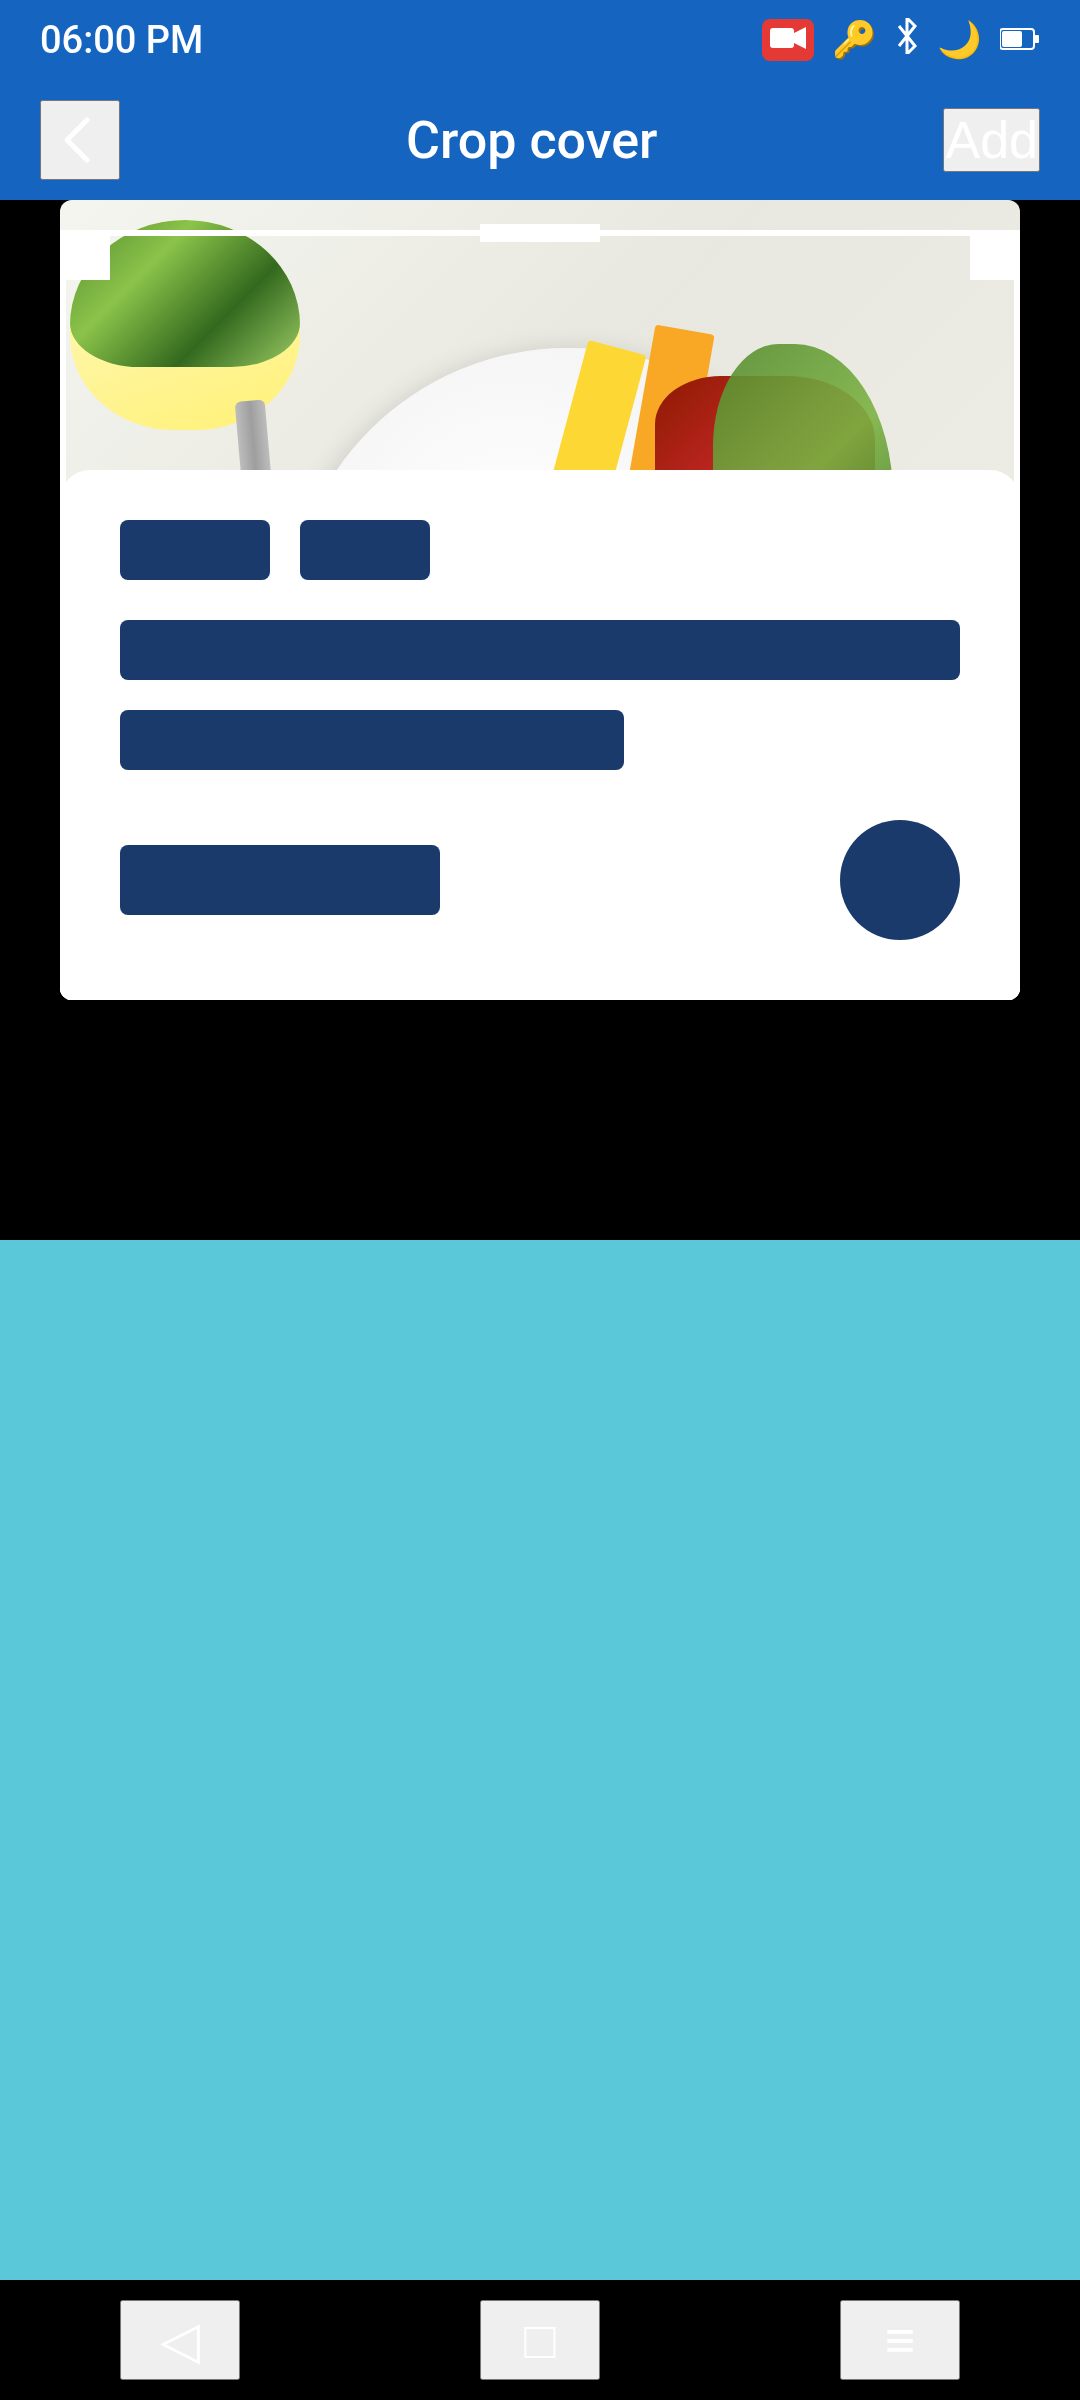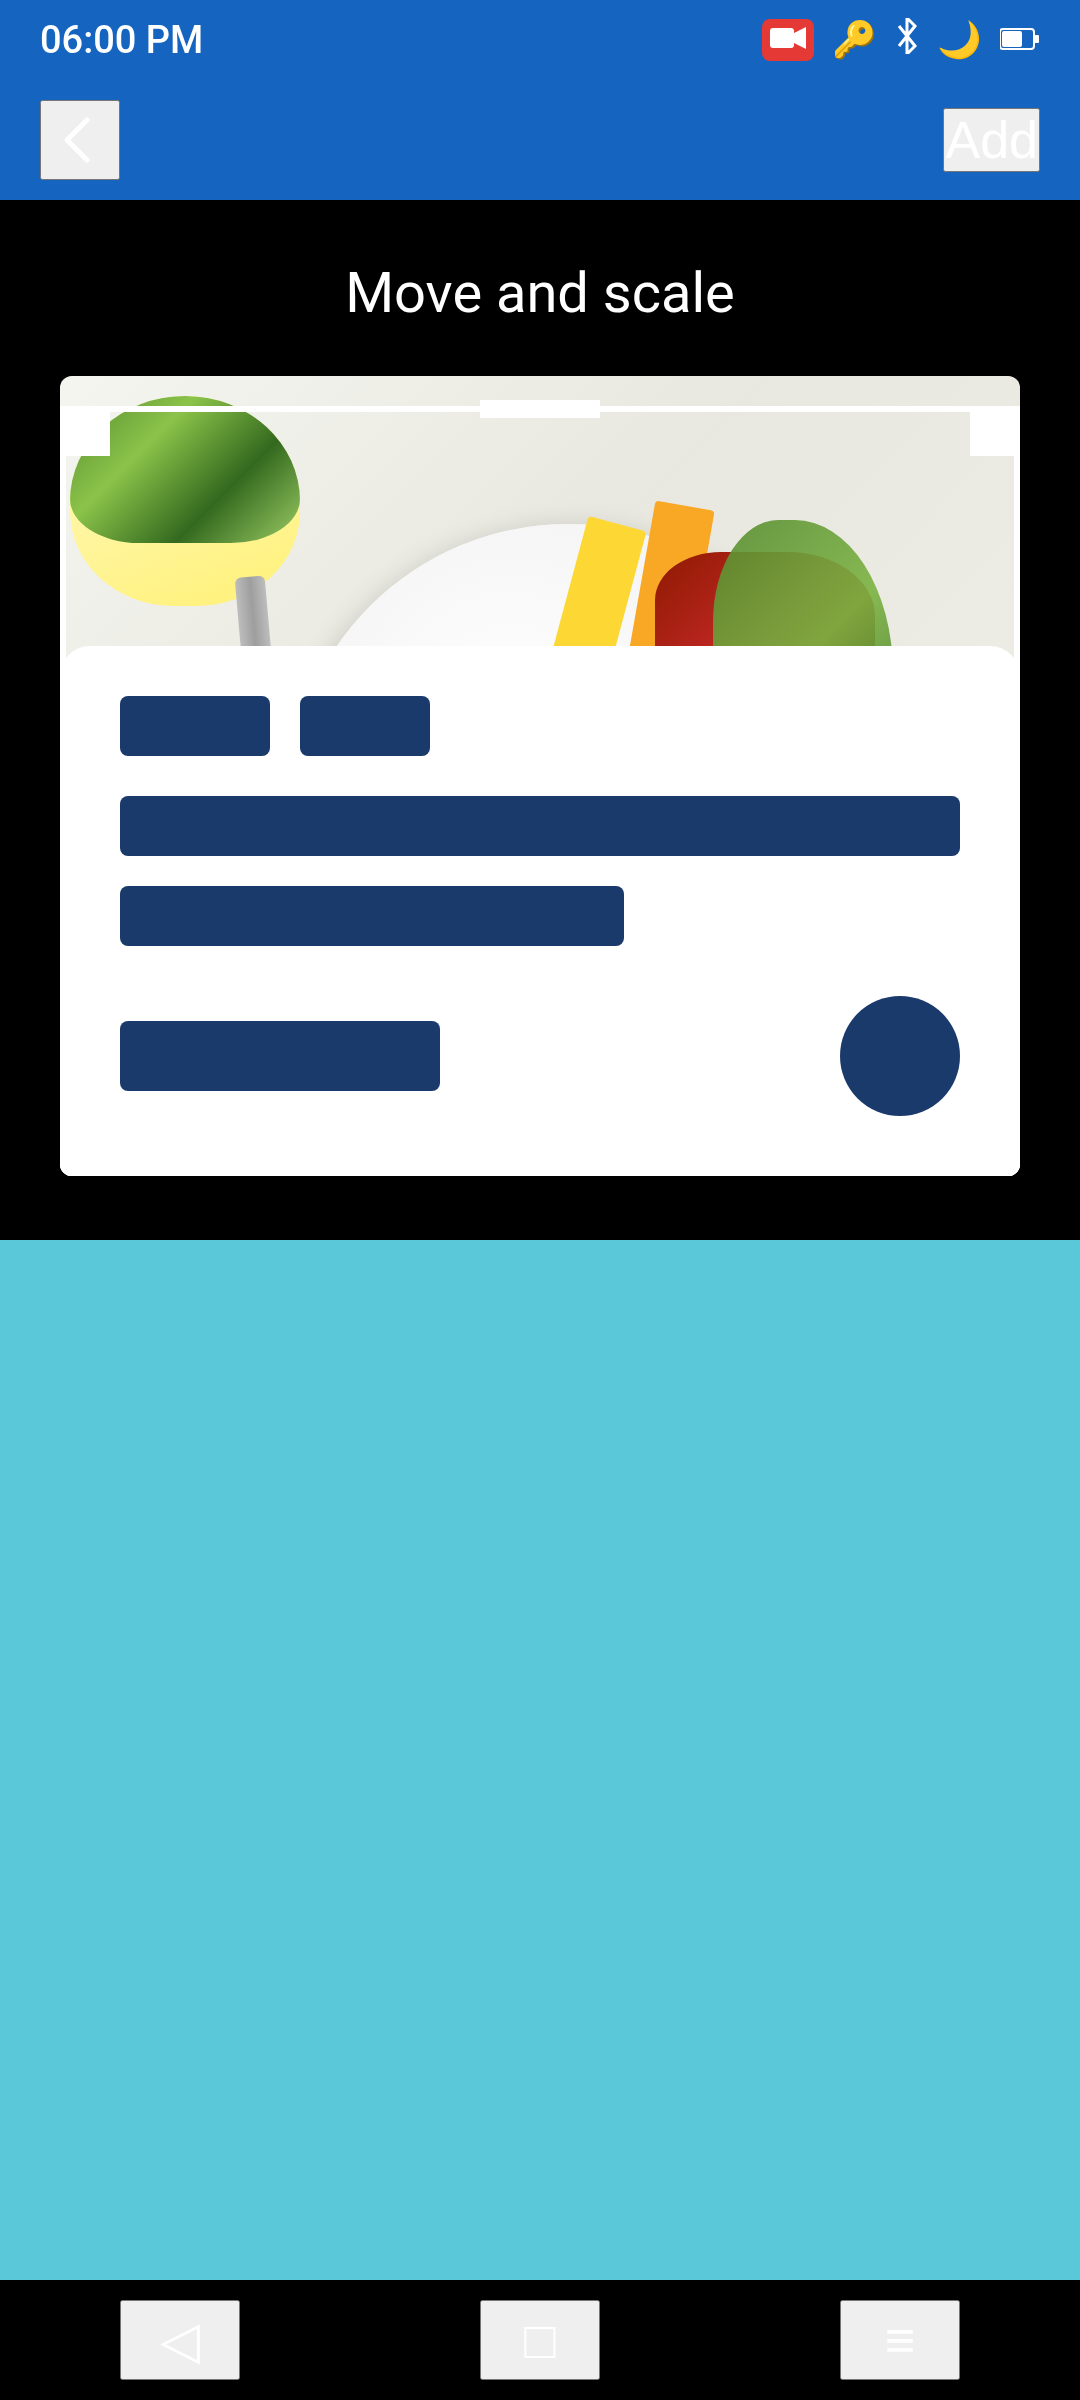--- a/index.html
+++ b/index.html
@@ -379,26 +379,26 @@
     </span>
   </div>
 </div>
 
 <div class="app-bar">
   <button class="back-btn">
     <svg width="50" height="50" viewBox="0 0 50 50">
       <polyline points="32,5 12,25 32,45" fill="none" stroke="white" stroke-width="5" stroke-linecap="round" stroke-linejoin="round"></polyline>
     </svg>
   </button>
+  <span class="app-bar-title">Crop cover</span>
   <button class="add-btn">Add</button>
 </div>
 
 <div class="main-content">
 
-  <span class="move-scale-text">Move and scale</span>
 
   <div class="crop-area-wrapper">
 
     <div class="food-image">
       <div class="food-bg">
 
         <div class="plate"></div>
 
         <div class="greens-bowl">
           <div class="greens-bowl-inner">

